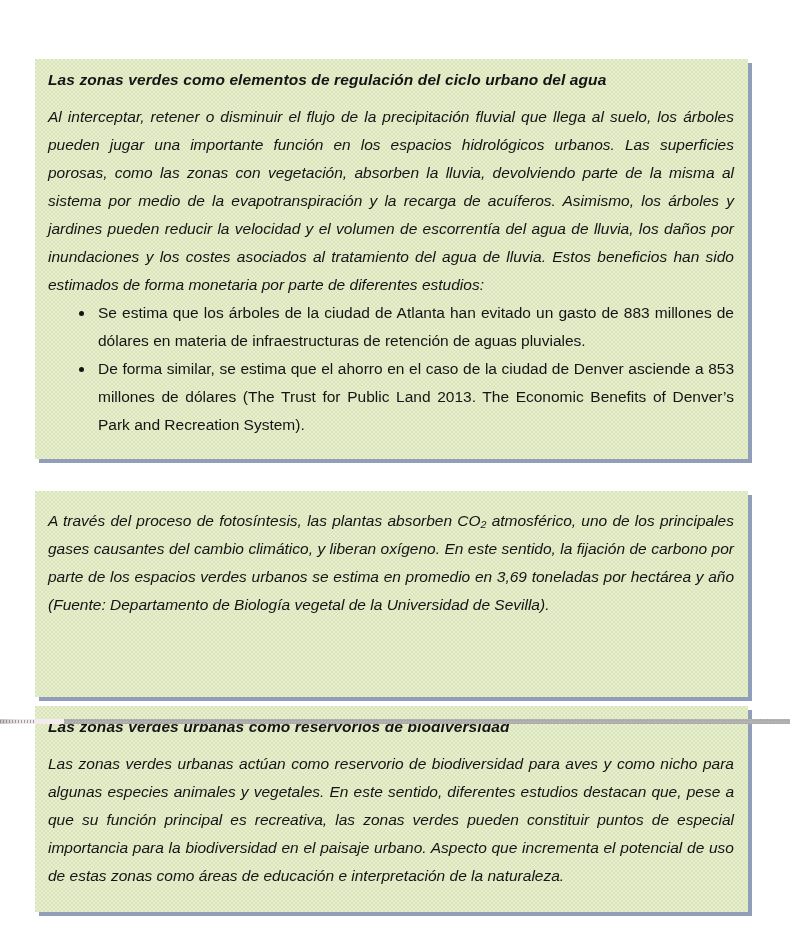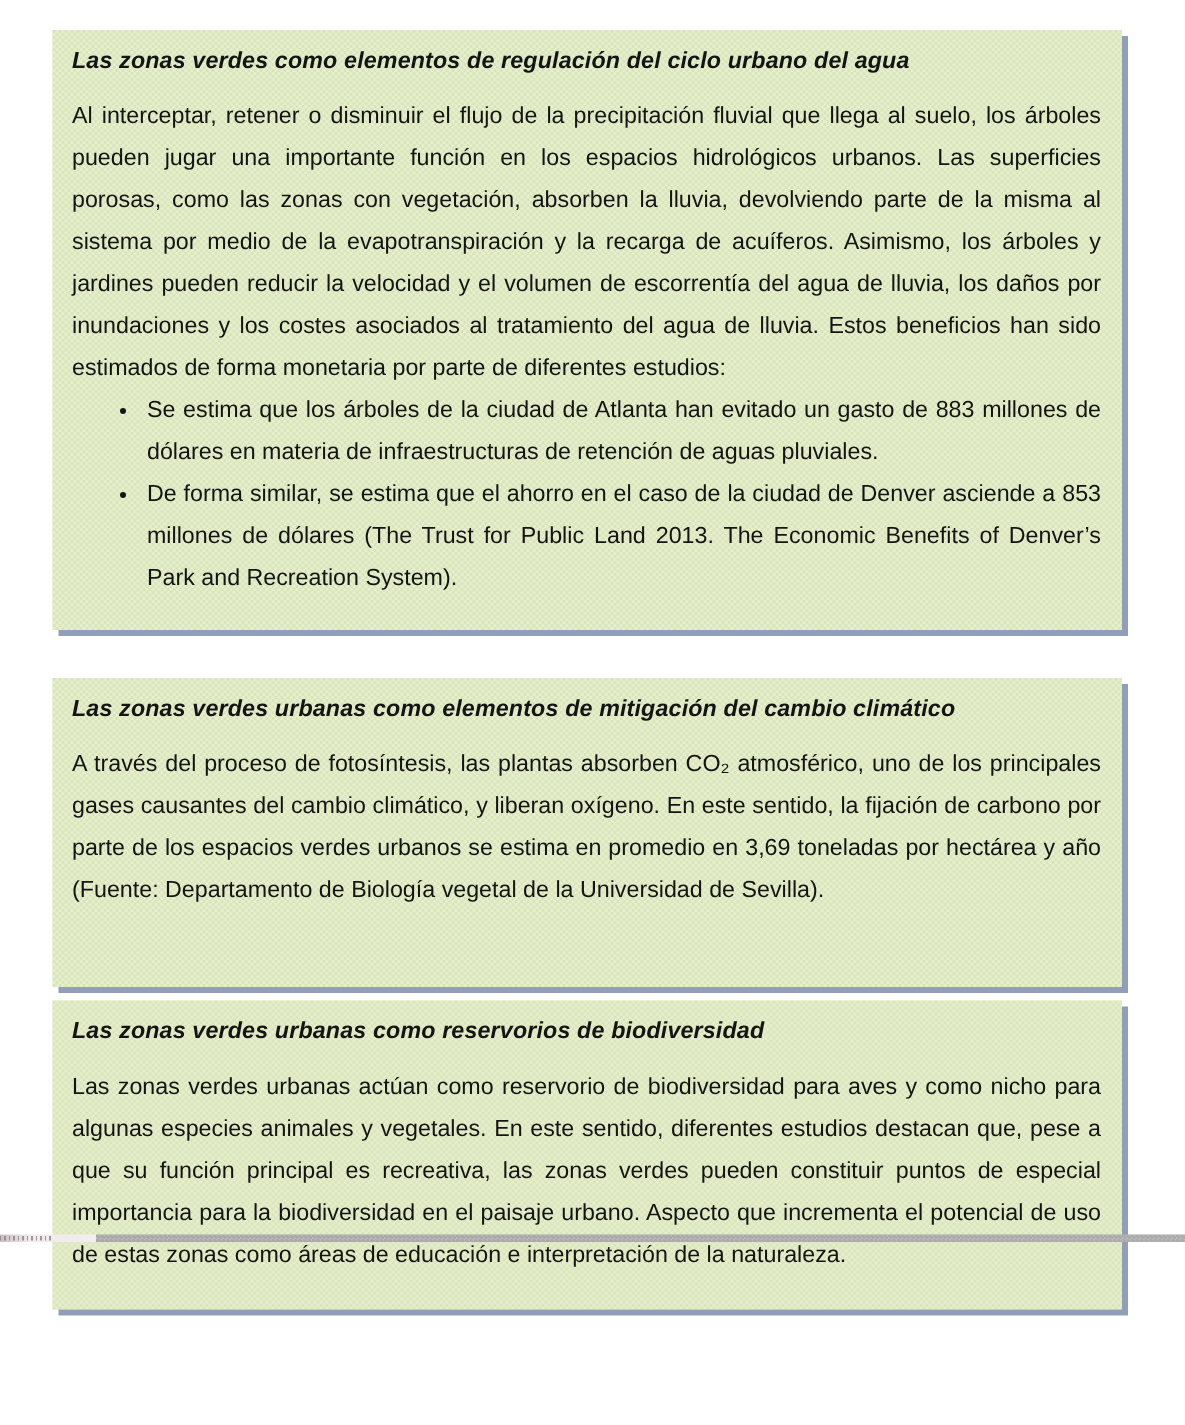--- a/index.html
+++ b/index.html
@@ -11,21 +11,22 @@
     width: 790px;
     height: 950px;
     position: relative;
     overflow: hidden;
     font-family: "Liberation Sans", sans-serif;
     color: #141414;
   }
   .page {
     position: relative;
     width: 790px;
-    height: 828px;
+    height: 685px;
+    margin-top: 39px;
   }
   .info-box {
     position: absolute;
     left: 35px;
     width: 713px;
     box-sizing: border-box;
     padding: 7px 14px 12px 13px;
     background-color: #d9e4bb;
     background-image:
       linear-gradient(45deg, #e7efcf 25%, transparent 25%, transparent 75%, #e7efcf 75%, #e7efcf),
@@ -40,20 +41,21 @@
 
   .box-title {
     font-style: italic;
     font-weight: bold;
     font-size: 15.5px;
     line-height: 28px;
     margin: 0;
     letter-spacing: 0.1px;
   }
   .box-paragraph {
+    font-style: italic;
     font-size: 15.5px;
     line-height: 28px;
     margin: 9px 0 0 0;
     text-align: justify;
   }
   .bullet-list {
     font-size: 15.5px;
     line-height: 28px;
     margin: 0;
     padding: 0 0 0 47px;
@@ -107,21 +109,20 @@
   <section class="info-box box-1">
     <h3 class="box-title">Las zonas verdes como elementos de regulación del ciclo urbano del agua</h3>
     <p class="box-paragraph">Al interceptar, retener o disminuir el flujo de la precipitación fluvial que llega al suelo, los árboles pueden jugar una importante función en los espacios hidrológicos urbanos. Las superficies porosas, como las zonas con vegetación, absorben la lluvia, devolviendo parte de la misma al sistema por medio de la evapotranspiración y la recarga de acuíferos. Asimismo, los árboles y jardines pueden reducir la velocidad y el volumen de escorrentía del agua de lluvia, los daños por inundaciones y los costes asociados al tratamiento del agua de lluvia. Estos beneficios han sido estimados de forma monetaria por parte de diferentes estudios:</p>
     <ul class="bullet-list">
       <li>Se estima que los árboles de la ciudad de Atlanta han evitado un gasto de 883 millones de dólares en materia de infraestructuras de retención de aguas pluviales.</li>
       <li>De forma similar, se estima que el ahorro en el caso de la ciudad de Denver asciende a 853 millones de dólares (The Trust for Public Land 2013. The Economic Benefits of Denver’s Park and Recreation System).</li>
     </ul>
   </section>
 
   <section class="info-box box-2">
-    <h3 class="box-title">Las zonas verdes urbanas como elementos de mitigación del cambio climático</h3>
     <p class="box-paragraph">A través del proceso de fotosíntesis, las plantas absorben CO₂ atmosférico, uno de los principales gases causantes del cambio climático, y liberan oxígeno. En este sentido, la fijación de carbono por parte de los espacios verdes urbanos se estima en promedio en 3,69 toneladas por hectárea y año (Fuente: Departamento de Biología vegetal de la Universidad de Sevilla).</p>
   </section>
 
   <section class="info-box box-3">
     <h3 class="box-title">Las zonas verdes urbanas como reservorios de biodiversidad</h3>
     <p class="box-paragraph">Las zonas verdes urbanas actúan como reservorio de biodiversidad para aves y como nicho para algunas especies animales y vegetales. En este sentido, diferentes estudios destacan que, pese a que su función principal es recreativa, las zonas verdes pueden constituir puntos de especial importancia para la biodiversidad en el paisaje urbano. Aspecto que incrementa el potencial de uso de estas zonas como áreas de educación e interpretación de la naturaleza.</p>
   </section>
 
   <div class="bottom-sliver">
     <div class="left-marks"></div>

